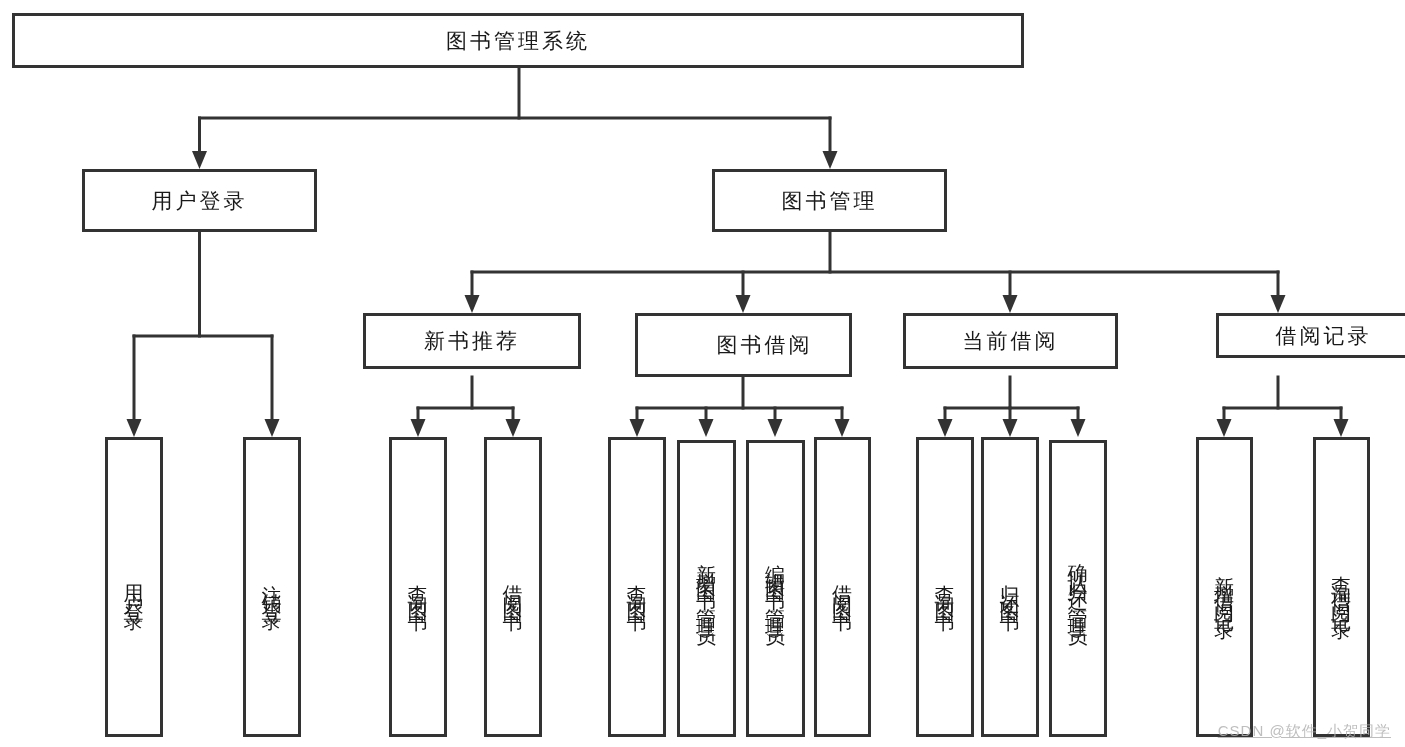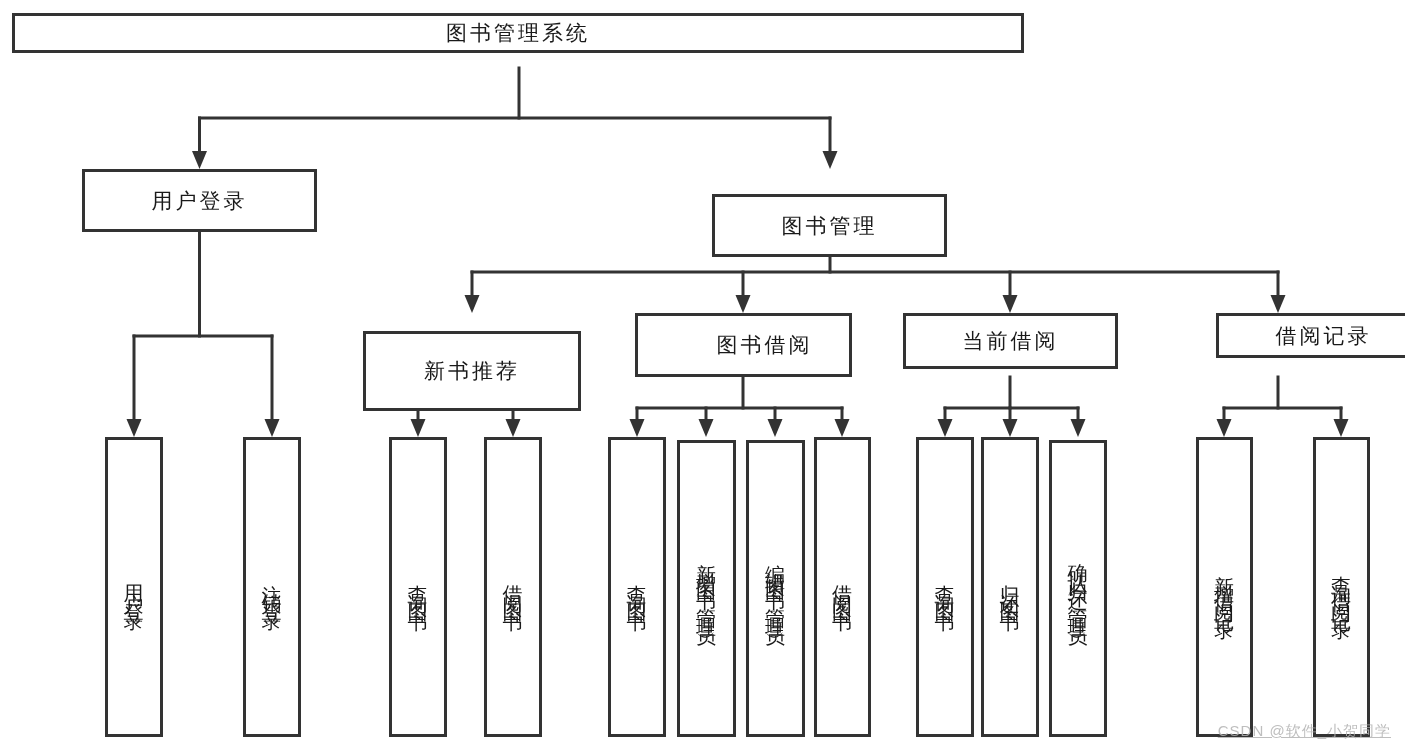--- a/index.html
+++ b/index.html
@@ -138,26 +138,26 @@
     <polygon class="ar" points="1070.5,419 1085.5,419 1078,437"></polygon>
 
     <path class="ln" d="M1278,377 V408"></path>
     <path class="ln" d="M1224,408 H1341"></path>
     <path class="ln" d="M1224,408 V420"></path>
     <polygon class="ar" points="1216.5,419 1231.5,419 1224,437"></polygon>
     <path class="ln" d="M1341,408 V420"></path>
     <polygon class="ar" points="1333.5,419 1348.5,419 1341,437"></polygon>
   </svg>
 
-  <div class="box" style="left:12px; top:13px; width:1012px; height:40px;">图书管理系统</div>
+  <div class="box" style="left:12px; top:13px; width:1012px; height:55px;">图书管理系统</div>
 
   <div class="box" style="left:82px; top:169px; width:235px; height:63px;">用户登录</div>
-  <div class="box" style="left:712px; top:169px; width:235px; height:63px;margin-top:25px;">图书管理</div>
-
-  <div class="box" style="left:363px; top:331px; width:218px; height:80px;text-align:center;">新书推荐</div>
+  <div class="box" style="left:712px; top:169px; width:235px; height:63px;">图书管理</div>
+
+  <div class="box" style="left:363px; top:313px; width:218px; height:56px;text-align:center;">新书推荐</div>
   <div class="box" style="left:635px; top:313px; width:217px; height:64px;padding-left:42px;">图书借阅</div>
   <div class="box" style="left:903px; top:313px; width:215px; height:56px;">当前借阅</div>
   <div class="box" style="left:1216px; top:313px; width:215px; height:45px;">借阅记录</div>
 
   <div class="leaf" style="left:105px; top:437px; width:58px; height:300px;">
     <span>用户登录</span>
   </div>
   <div class="leaf" style="left:243px; top:437px; width:58px; height:300px;">
     <span>注销登录</span>
   </div>

